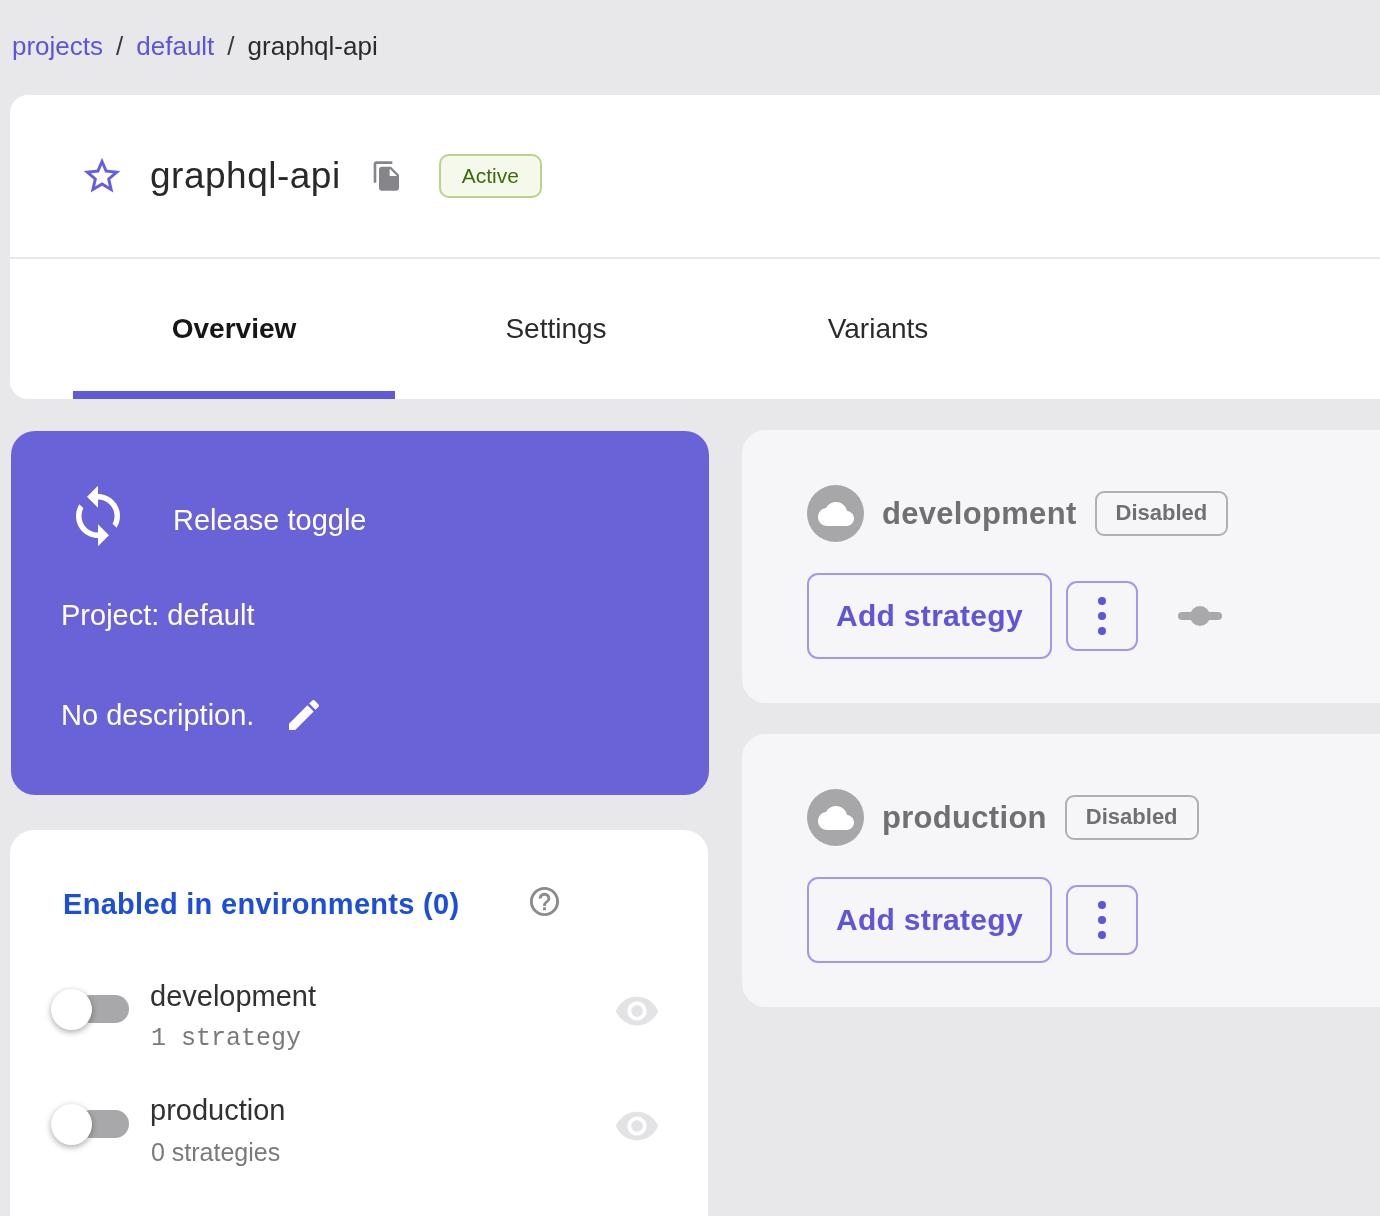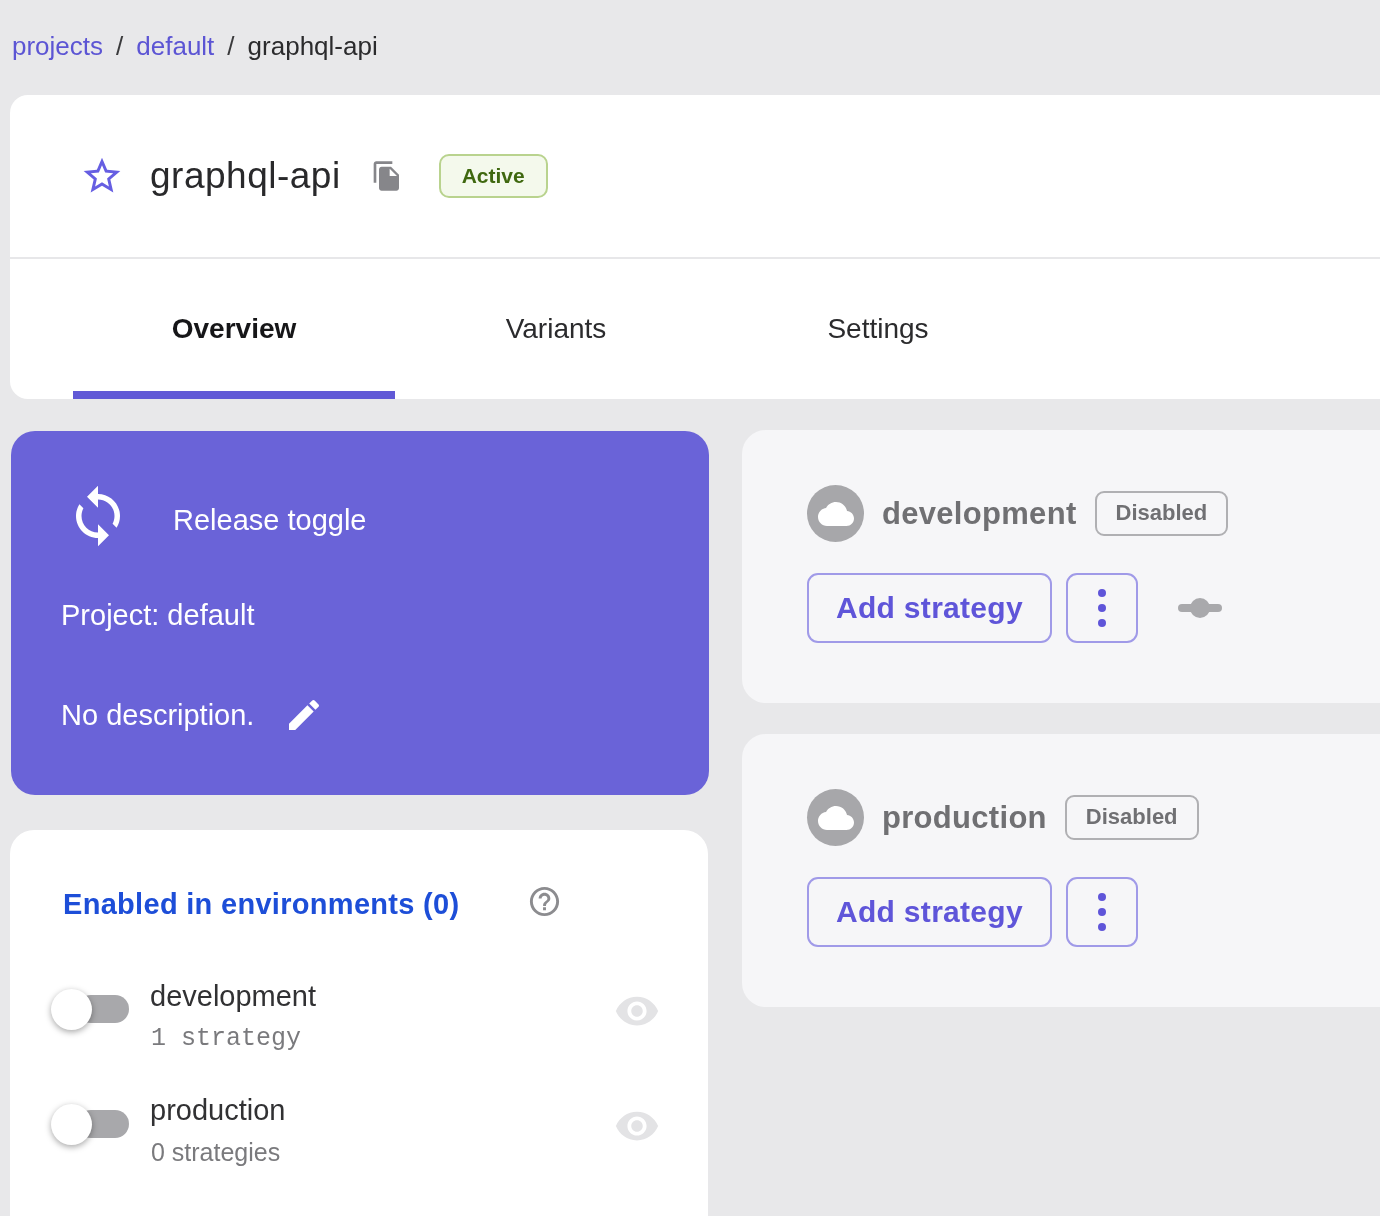--- a/index.html
+++ b/index.html
@@ -14,21 +14,21 @@
   .breadcrumb .crumb-link{color:#5c55d4;cursor:pointer;text-decoration:none;}
   .breadcrumb .sep{color:#3a3a3c;}
   .breadcrumb .current{color:#2b2b2d;}
 
   
   .header-card{position:absolute;left:10px;top:95px;width:1370px;height:304px;background:#ffffff;border-radius:18px 0 0 18px;}
   .title-row{height:162px;display:flex;align-items:center;padding-left:70px;}
   .star-wrap{width:44px;height:44px;margin-right:26px;cursor:pointer;display:flex;align-items:center;justify-content:center;}
   .feature-title{font-size:37px;font-weight:500;color:#29292b;margin:0 30px 0 0;letter-spacing:.5px;}
   .copy-wrap{width:32px;height:32px;margin-right:36px;cursor:pointer;display:flex;align-items:center;justify-content:center;}
-  .chip-active{background:#f4f9ec;border:2px solid #b9d38e;color:#3f680f;font-weight:700;font-size:21px;padding:7px 21px;border-radius:10px;line-height:1.2;}
+  .chip-active{background:#f4f9ec;border:2px solid #b9d38e;color:#3f680f;font-weight:400;font-size:21px;padding:7px 21px;border-radius:10px;line-height:1.2;}
   .h-divider{height:2px;background:#e7e7e9;}
   .tabs-row{position:relative;height:140px;display:flex;padding-left:63px;}
   .tab{width:322px;display:flex;align-items:center;justify-content:center;font-size:28px;color:#2b2b2d;cursor:pointer;position:relative;}
   .tab.active{font-weight:700;color:#161618;}
   .tab .underline{position:absolute;left:0;bottom:0;width:100%;height:8px;background:#6159d6;}
 
   
   .feature-card{position:absolute;left:11px;top:431px;width:698px;height:364px;background:#6a63d8;border-radius:24px;color:#ffffff;}
   .loop-wrap{position:absolute;left:54px;top:52px;width:66px;height:66px;}
   .type-label{position:absolute;left:162px;top:73px;font-size:29px;}
@@ -55,21 +55,21 @@
 
   
   .env-panel{position:absolute;left:742px;width:638px;height:273px;background:#f6f6f8;border-radius:24px 0 0 24px;}
   .panel-dev{top:430px;}
   .panel-prod{top:734px;}
   .panel-head{position:absolute;left:65px;top:55px;display:flex;align-items:center;gap:18px;height:57px;}
   .avatar{width:57px;height:57px;border-radius:50%;background:#a7a7aa;display:flex;align-items:center;justify-content:center;flex:none;}
   .panel-name{font-size:31px;font-weight:700;color:#707073;letter-spacing:.3px;}
   .chip-disabled{border:2px solid #b0b0b3;color:#707073;font-weight:700;font-size:22px;border-radius:9px;padding:8px 19px;line-height:1.1;background:transparent;}
   .panel-actions{position:absolute;left:65px;top:143px;display:flex;align-items:center;}
-  .btn-add{width:245px;height:70px;border:2px solid #a09ae8;border-radius:11px;background:transparent;color:#5f55d9;font-weight:700;font-size:30px;font-family:inherit;cursor:pointer;display:flex;align-items:center;justify-content:center;letter-spacing:.3px;}
+  .btn-add{width:245px;height:86px;border:2px solid #a09ae8;border-radius:11px;background:transparent;color:#5f55d9;font-weight:700;font-size:30px;font-family:inherit;cursor:pointer;display:flex;align-items:center;justify-content:center;letter-spacing:.3px;}
   .btn-kebab{width:72px;height:70px;margin-left:14px;border:2px solid #a09ae8;border-radius:11px;background:transparent;cursor:pointer;display:flex;flex-direction:column;align-items:center;justify-content:center;gap:7px;}
   .btn-kebab .dot{width:8px;height:8px;border-radius:50%;background:#5f55d9;}
   .slider-icon{position:relative;width:44px;height:20px;margin-left:40px;}
   .slider-icon .bar{position:absolute;left:0;top:6px;width:44px;height:8px;border-radius:4px;background:#a9a9ac;}
   .slider-icon .sdot{position:absolute;left:12px;top:0;width:20px;height:20px;border-radius:50%;background:#a9a9ac;}
 </style>
 </head>
 <body>
 
 <nav class="breadcrumb">
@@ -95,24 +95,24 @@
     </span>
     <span class="chip-active">Active</span>
   </div>
   <div class="h-divider"></div>
   <div class="tabs-row">
     <div class="tab active">
       <span>Overview</span>
       <span class="underline"></span>
     </div>
     <div class="tab">
-      <span>Variants</span>
+      <span>Settings</span>
     </div>
     <div class="tab">
-      <span>Settings</span>
+      <span>Variants</span>
     </div>
   </div>
 </header>
 
 <section class="feature-card">
   <span class="loop-wrap">
     <svg width="66" height="66" viewBox="0 0 24 24" fill="#ffffff">
         <path d="M12 4V1L8 5l4 4V6c3.31 0 6 2.69 6 6 0 1.01-.25 1.97-.7 2.8l1.46 1.46C19.54 15.03 20 13.57 20 12c0-4.42-3.58-8-8-8zm0 14c-3.31 0-6-2.69-6-6 0-1.01.25-1.97.7-2.8L5.24 7.74C4.46 8.97 4 10.43 4 12c0 4.42 3.58 8 8 8v3l4-4-4-4v3z"></path>
       </svg>
   </span>

